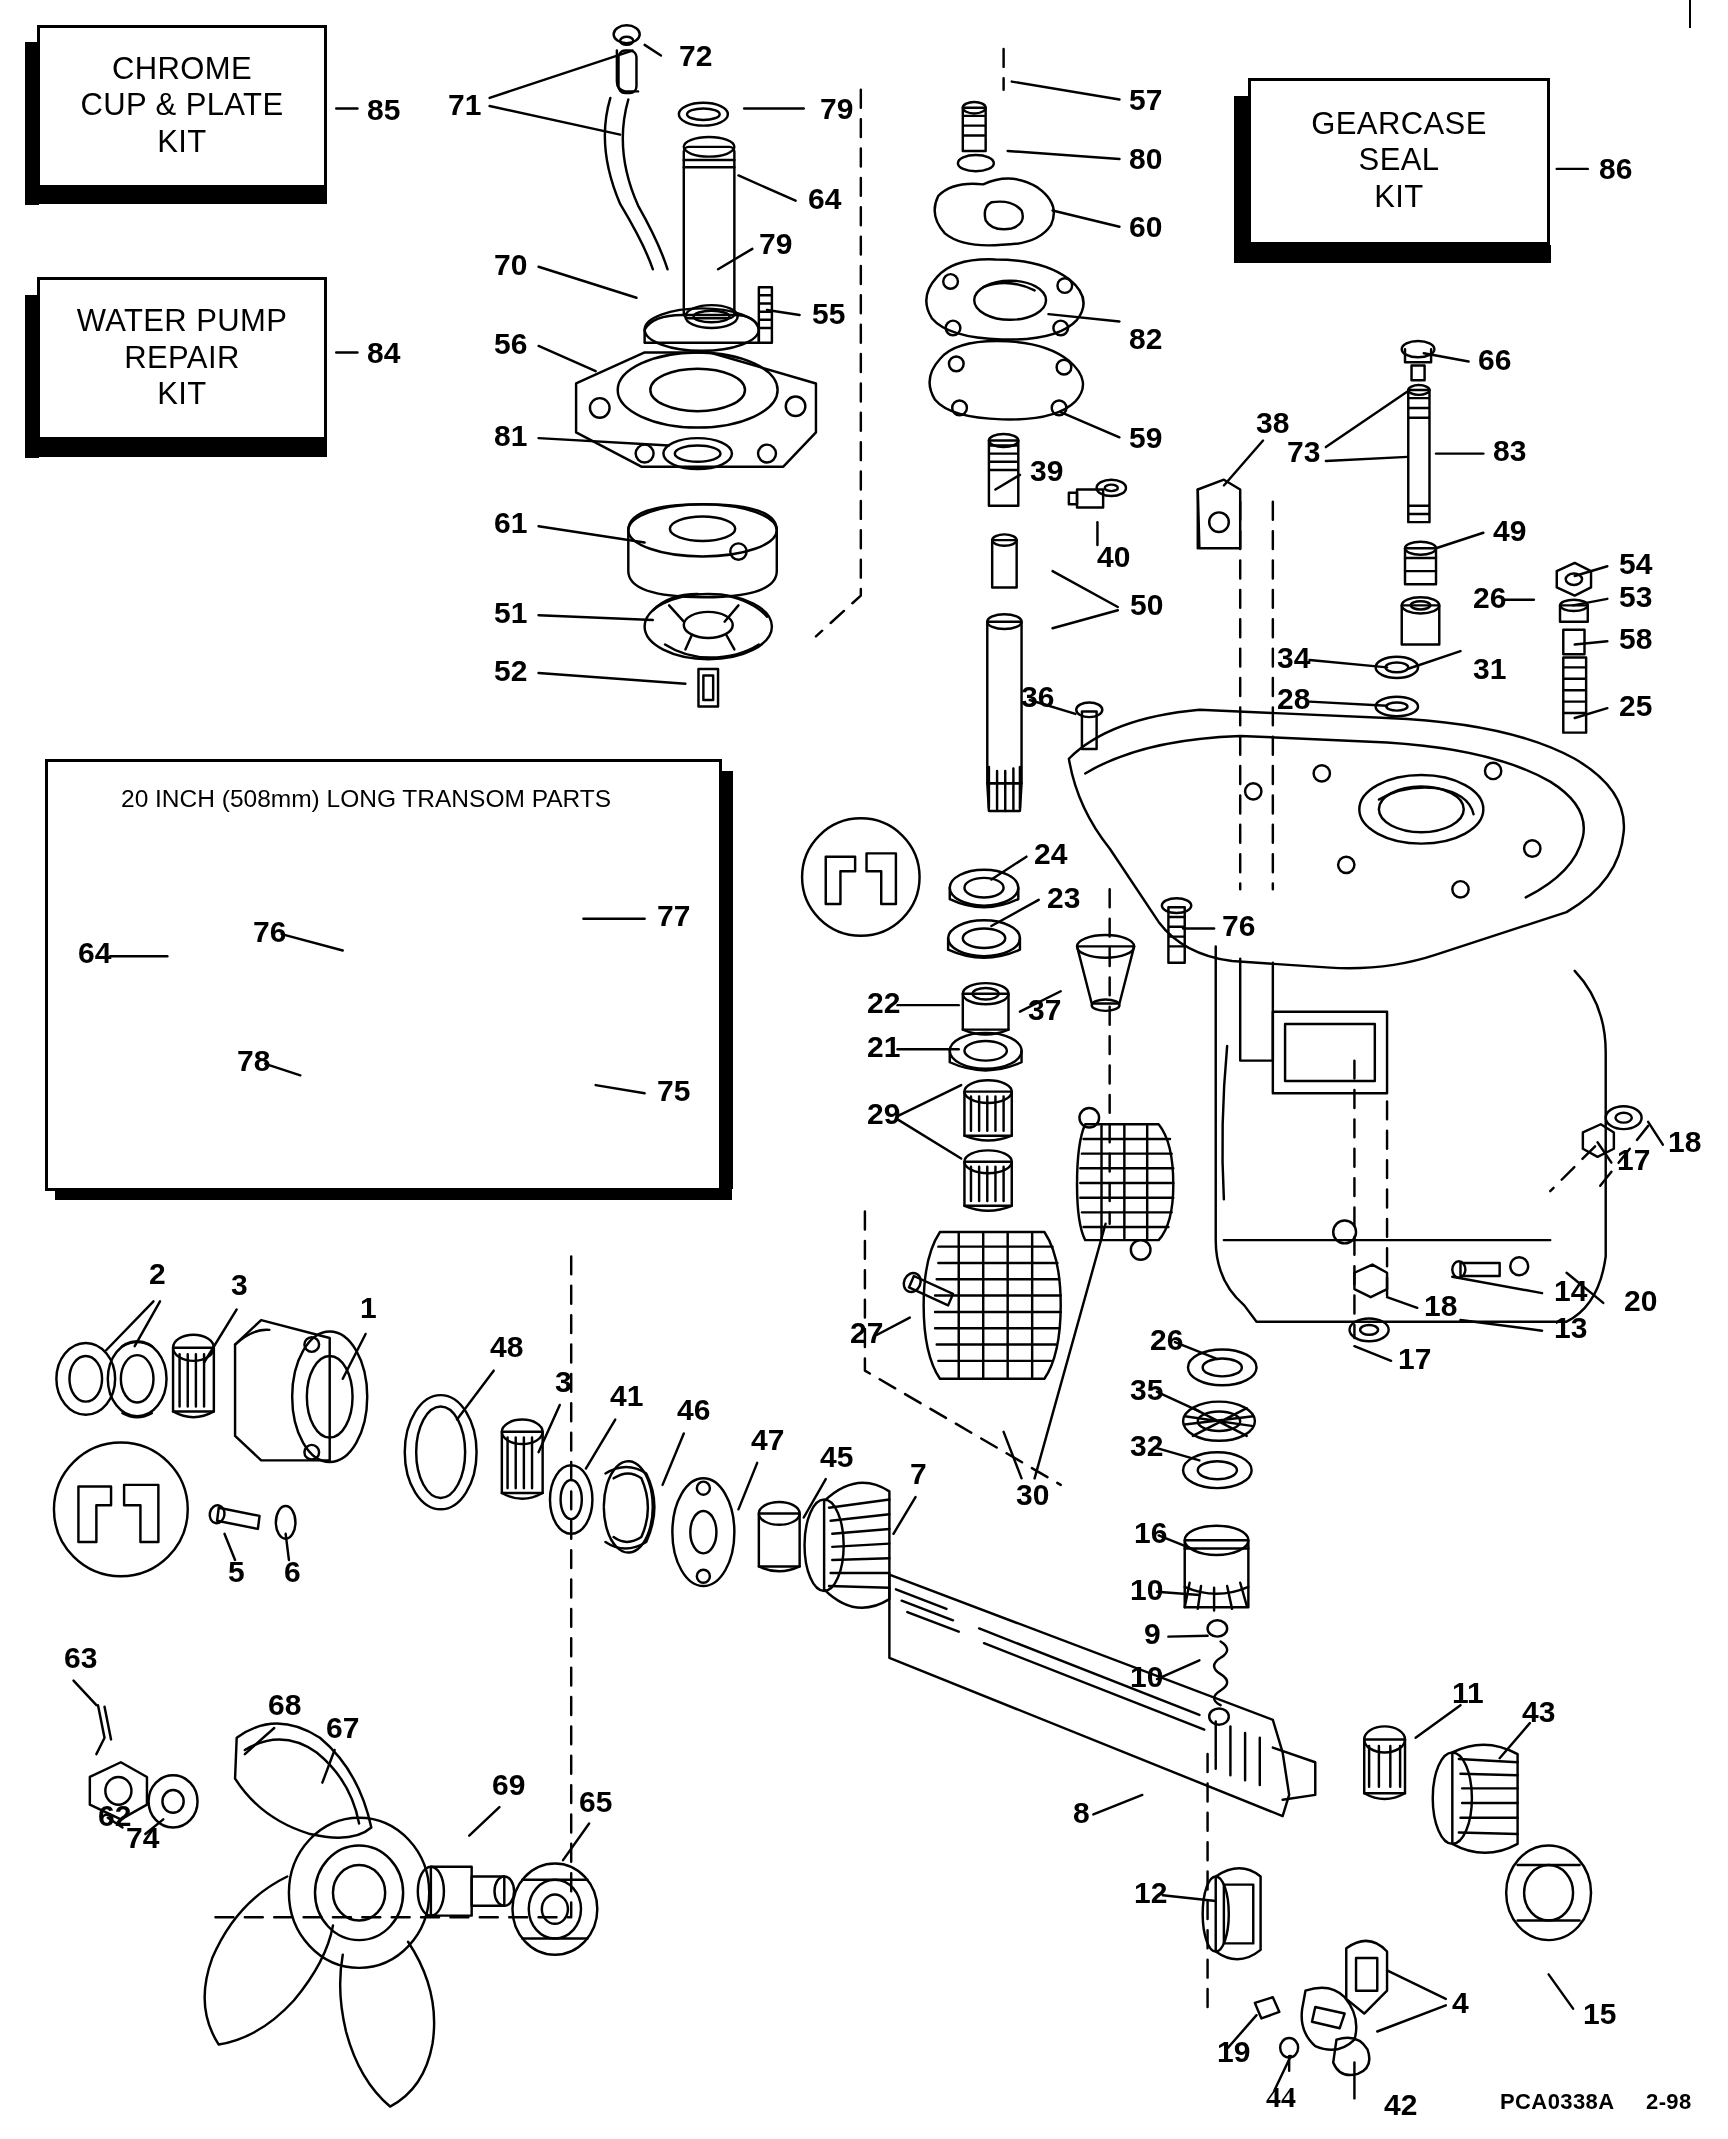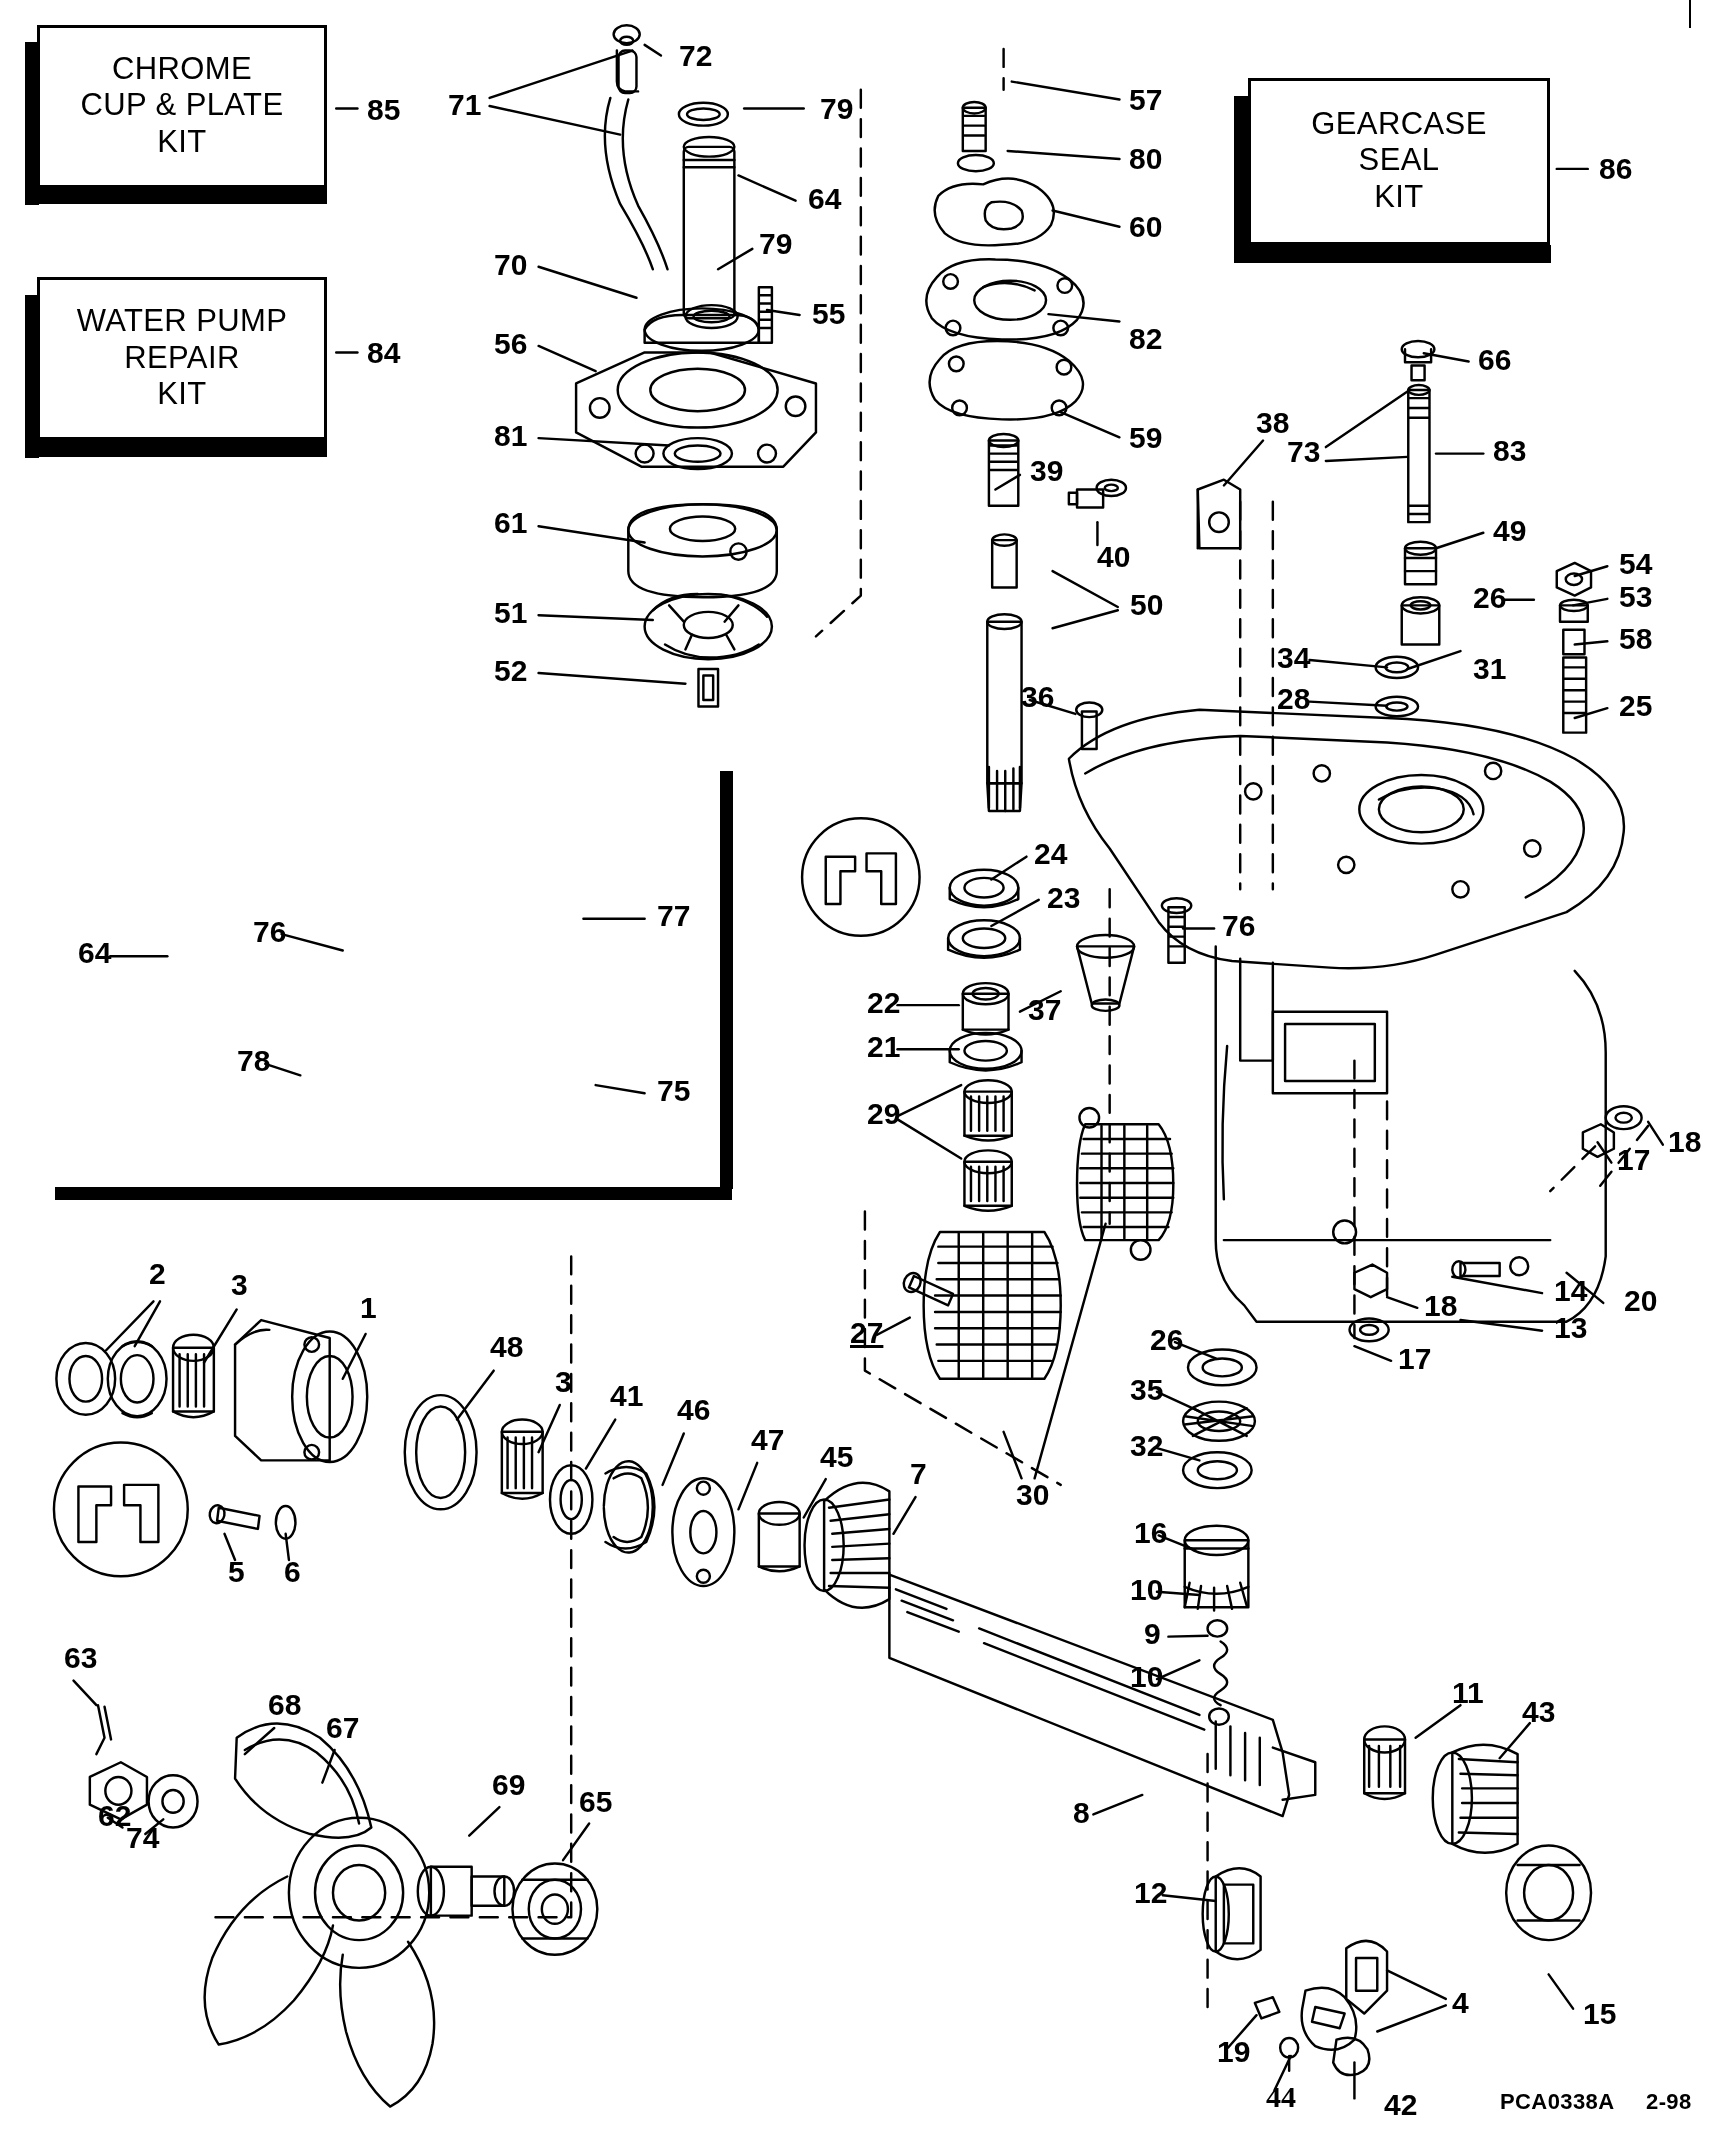--- a/index.html
+++ b/index.html
@@ -103,20 +103,23 @@
   <div class="kitshadow" style="left:1234px; top:96px; width:14.7px; height:167px;"></div>
   <div class="kitshadow" style="left:1234px; top:245px; width:317px; height:18px;"></div>
   <div class="kitbox" style="left:1248px; top:78px; width:302px; height:167px;">
     <div class="kt" style="top:24.5px;">GEARCASE
 SEAL
 KIT</div>
   </div>
 
   <div class="kitshadow" style="left:55px; top:1187px; width:677px; height:13px;"></div>
   <div class="kitshadow" style="left:720px; top:771px; width:13px; height:418px;"></div>
+  <div class="transombox" style="left:45px; top:759px; width:677px; height:432px;">
+    <div class="transom-title" style="left:73px; top:23px;">20 INCH (508mm) LONG TRANSOM PARTS</div>
+  </div>
 
   <svg class="overlay" viewBox="0 0 2119 2623">
     <g fill="none" stroke="#000" stroke-width="3" stroke-linecap="round" stroke-linejoin="round">
 
       <path d="M810 68 L790 55"></path>
       <path d="M600 120 L775 62 M600 130 L760 165"></path>
       <path d="M438 133 L412 133"></path>
       <path d="M985 133 L912 133"></path>
       <path d="M1372 122 L1240 100"></path>
       <path d="M1372 195 L1235 185"></path>
@@ -617,21 +620,21 @@
   <div class="lbl" style="left:237px; top:1046px;">78</div>
   <div class="lbl" style="left:657px; top:1076px;">75</div>
   <div class="lbl" style="left:867px; top:1099px;">29</div>
   <div class="lbl" style="left:1617px; top:1145px;">17</div>
   <div class="lbl" style="left:1668px; top:1127px;">18</div>
   <div class="lbl" style="left:1554px; top:1276px;">14</div>
   <div class="lbl" style="left:1611px; top:1286px;margin-left:13px;">20</div>
   <div class="lbl" style="left:1554px; top:1313px;">13</div>
   <div class="lbl" style="left:1424px; top:1291px;">18</div>
   <div class="lbl" style="left:1398px; top:1344px;">17</div>
-  <div class="lbl" style="left:850px; top:1318px;text-decoration:underline;">27</div>
+  <div class="lbl" style="left:850px; top:1318px;">27</div>
   <div class="lbl" style="left:1016px; top:1480px;">30</div>
   <div class="lbl" style="left:1150px; top:1325px;">26</div>
   <div class="lbl" style="left:1130px; top:1375px;">35</div>
   <div class="lbl" style="left:1130px; top:1431px;">32</div>
   <div class="lbl" style="left:149px; top:1259px;">2</div>
   <div class="lbl" style="left:231px; top:1270px;">3</div>
   <div class="lbl" style="left:360px; top:1293px;">1</div>
   <div class="lbl" style="left:490px; top:1332px;">48</div>
   <div class="lbl" style="left:555px; top:1367px;">3</div>
   <div class="lbl" style="left:610px; top:1381px;">41</div>

